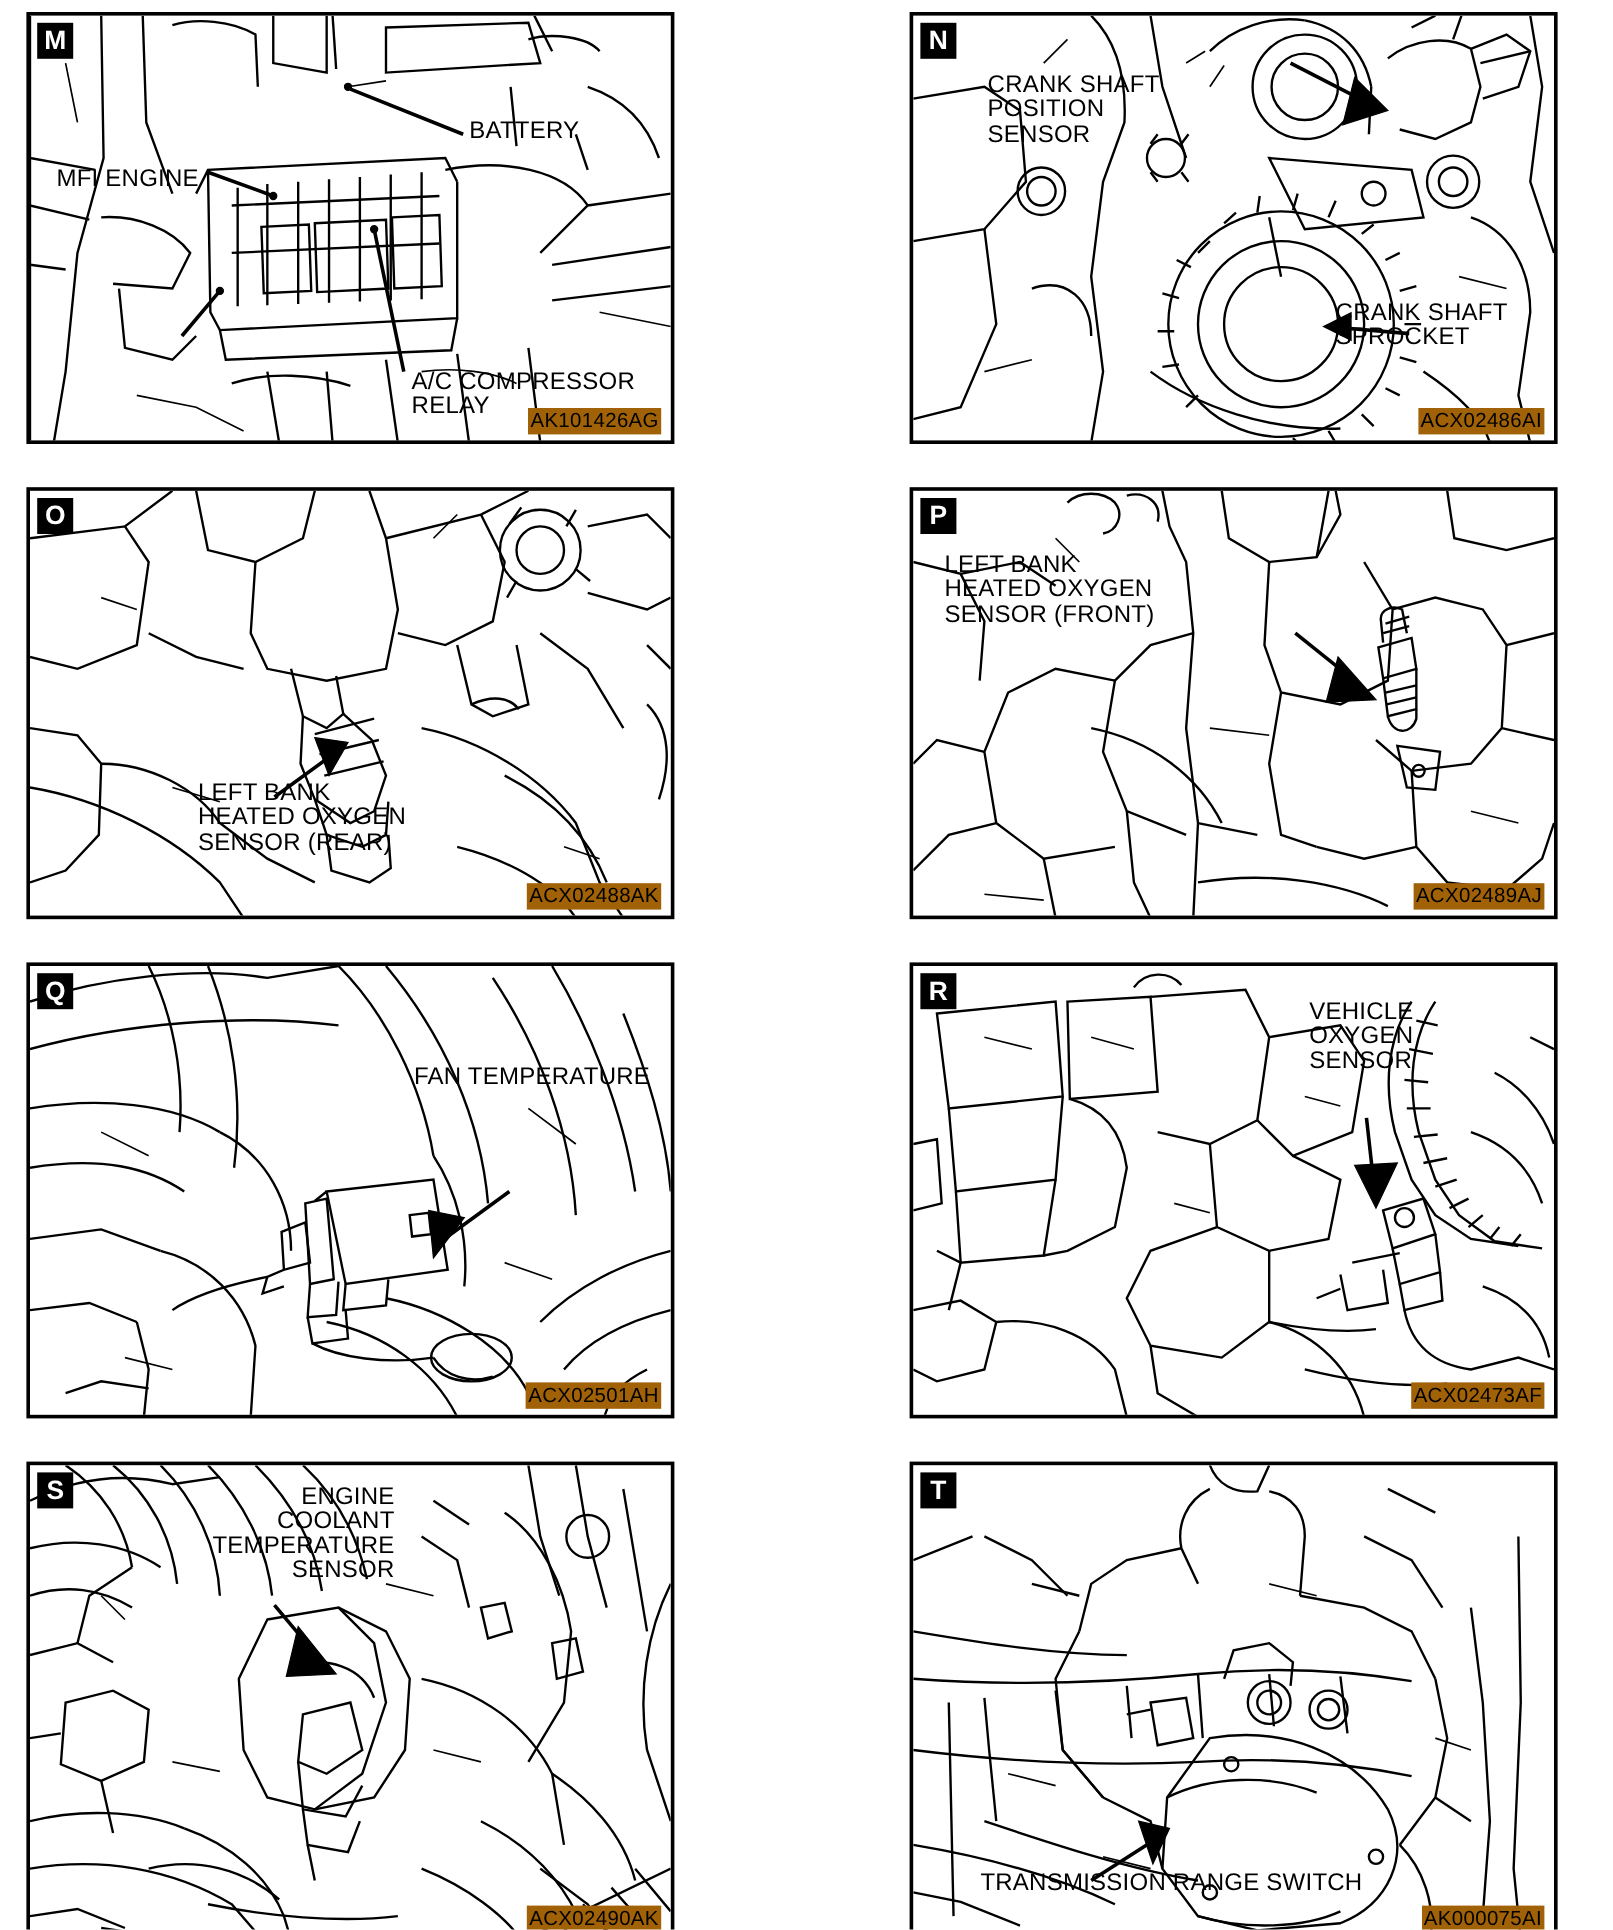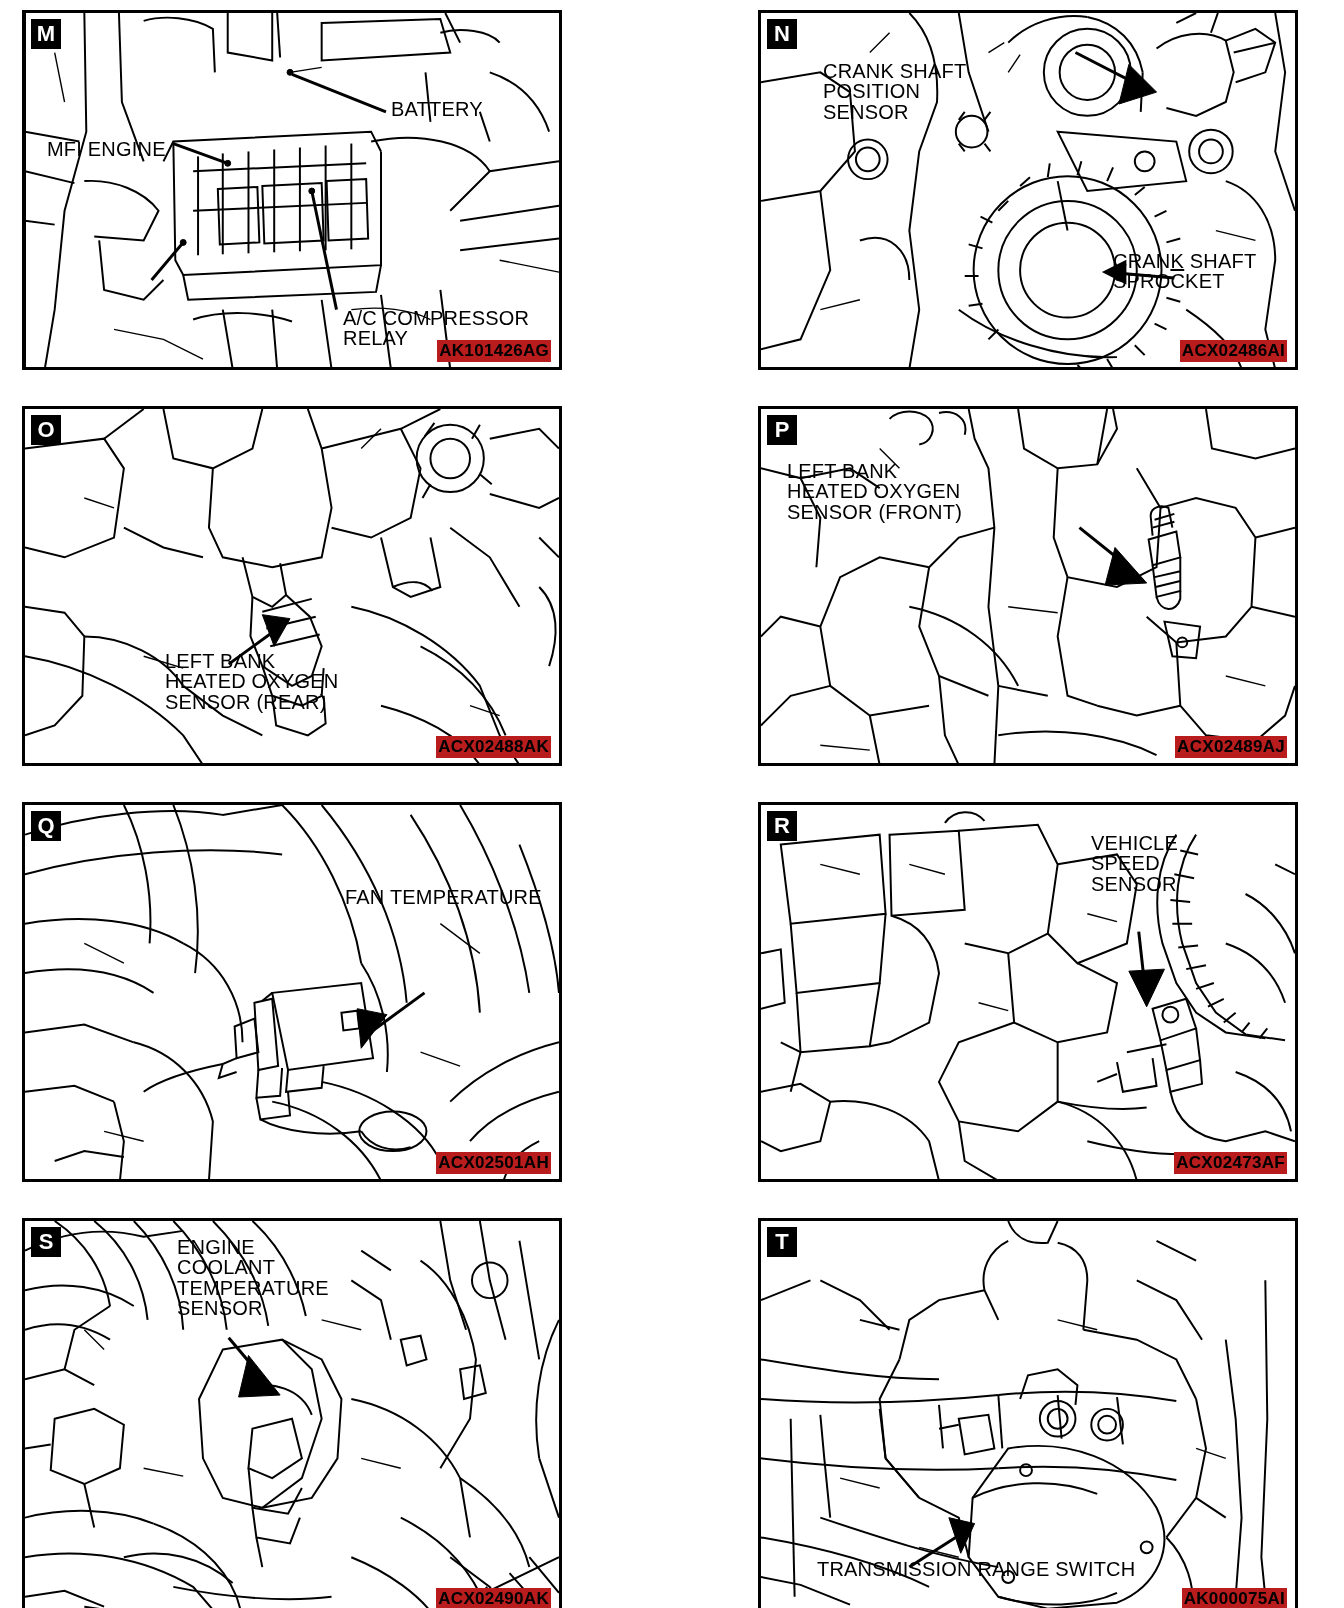--- a/index.html
+++ b/index.html
@@ -52,24 +52,24 @@
     align-items: center;
     justify-content: center;
     z-index: 9;
     font-family: "Liberation Sans", sans-serif;
   }
   .panel-code {
     position: absolute;
     right: 8px;
     bottom: 5px;
     font-size: 17px;
-    font-weight: bold;
+    font-weight: normal;
     letter-spacing: 0.3px;
     z-index: 9;
-    background: #b91c1c;
+    background: #a16207;
     padding: 1px 2px;
     font-family: "Liberation Sans", sans-serif;
   }
   .art {
     position: absolute;
     inset: 0;
     z-index: 1;
   }
   .callout {
     position: absolute;
@@ -448,21 +448,21 @@
           <path d="M330 110 L360 118"></path>
         </g>
 
         <g>
           <path d="M382 128 L388 182" class="ln-thick" stroke-width="14"></path>
           <path d="M372 168 L408 166 L390 204 Z" class="fillblk"></path>
         </g>
       </svg>
       <div class="panel-letter">R</div>
       <div class="callout" style="left:330px; top:28px;">VEHICLE
-SPEED
+OXYGEN
 SENSOR</div>
       <div class="panel-code">ACX02473AF</div>
     </div>
 
     <div class="panel">
       <svg class="art" viewBox="0 0 540 400">
         <g class="ln">
           <path d="M0 30 C40 10 80 6 120 16 L160 10"></path>
           <path d="M30 0 C60 20 80 50 86 86"></path>
           <path d="M70 0 C100 24 120 60 124 100"></path>
@@ -516,21 +516,21 @@
           <path d="M340 240 L380 250"></path>
           <path d="M60 110 L80 130"></path>
         </g>
 
         <g>
           <path d="M206 118 L238 156" class="ln-thick" stroke-width="14"></path>
           <path d="M226 136 L258 176 L216 178 Z" class="fillblk"></path>
         </g>
       </svg>
       <div class="panel-letter">S</div>
-      <div class="callout" style="left:152px; top:16px;">ENGINE
+      <div class="callout" style="left:152px; top:16px;text-align:right;">ENGINE
 COOLANT
 TEMPERATURE
 SENSOR</div>
       <div class="panel-code">ACX02490AK</div>
     </div>
 
     <div class="panel">
       <svg class="art" viewBox="0 0 540 400">
         <g class="ln">
           <path d="M250 0 C256 16 270 24 290 22 L300 0"></path>

